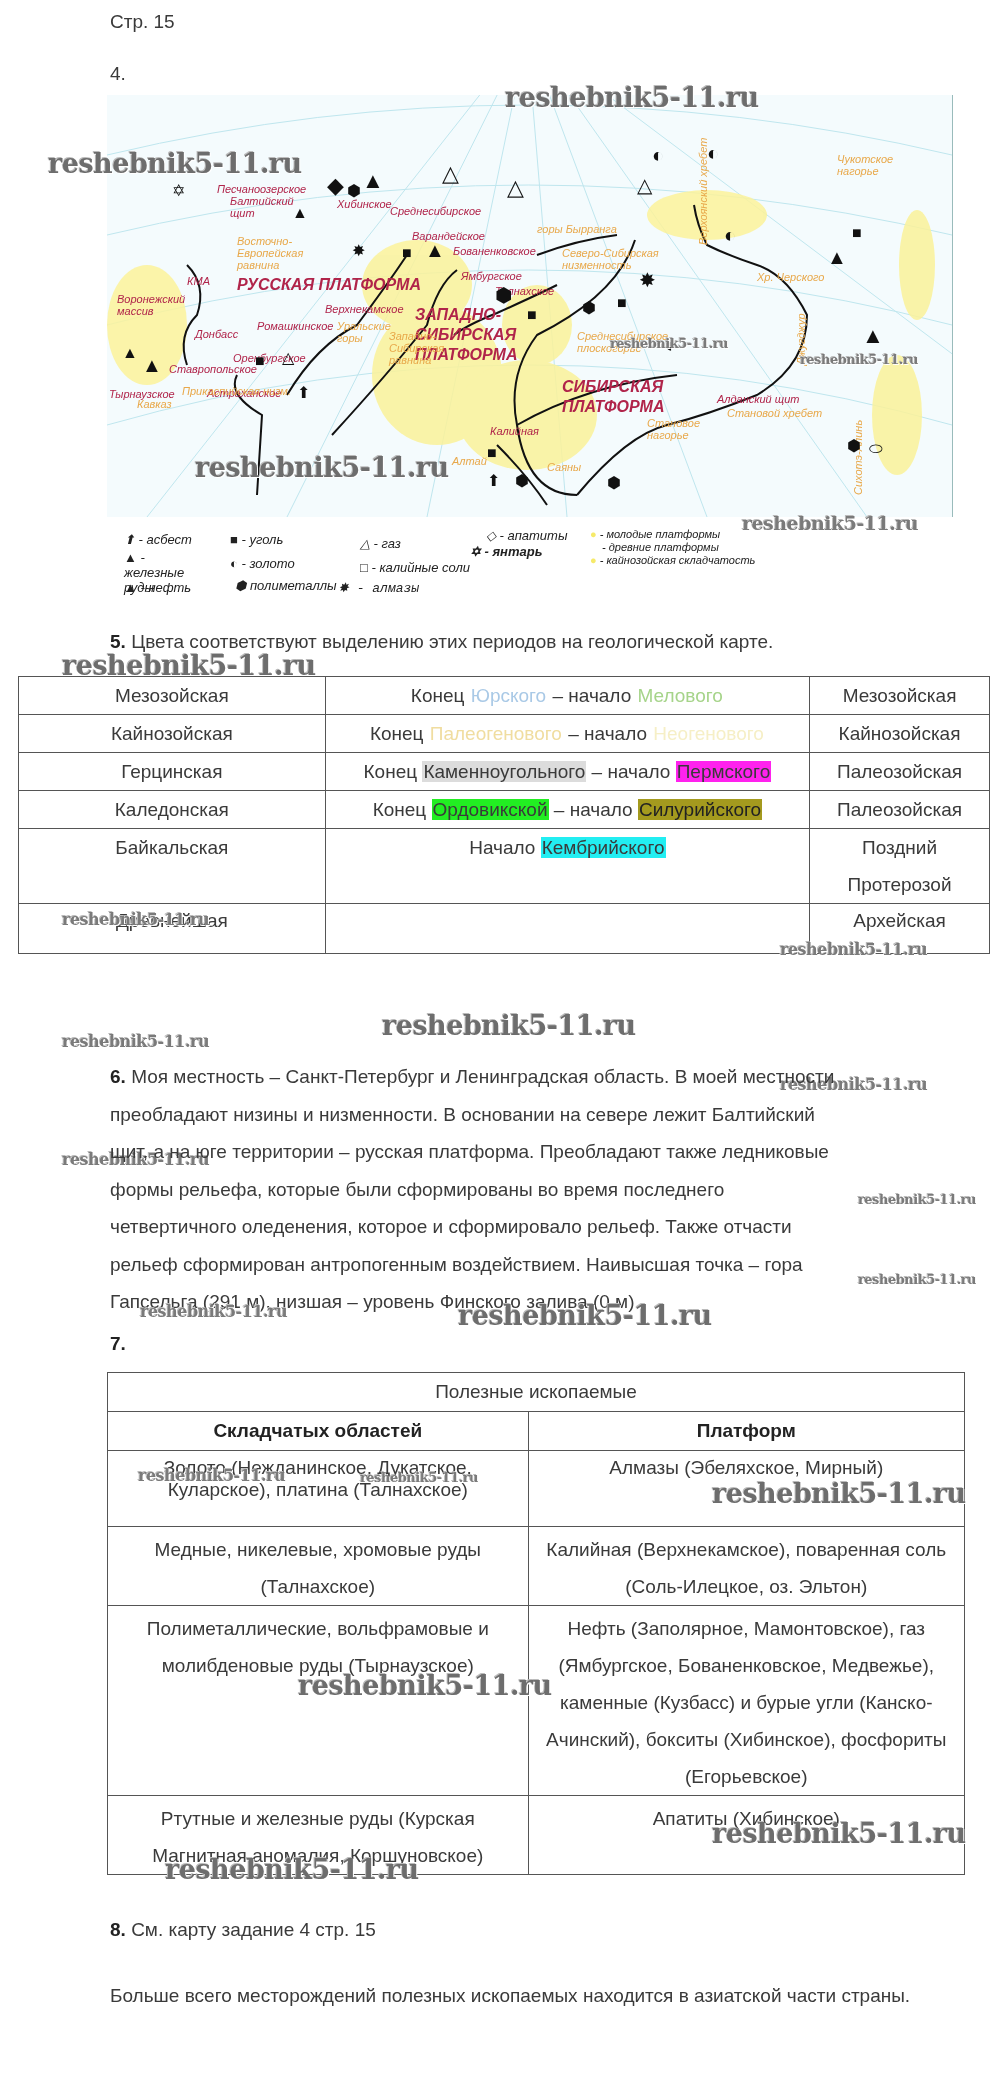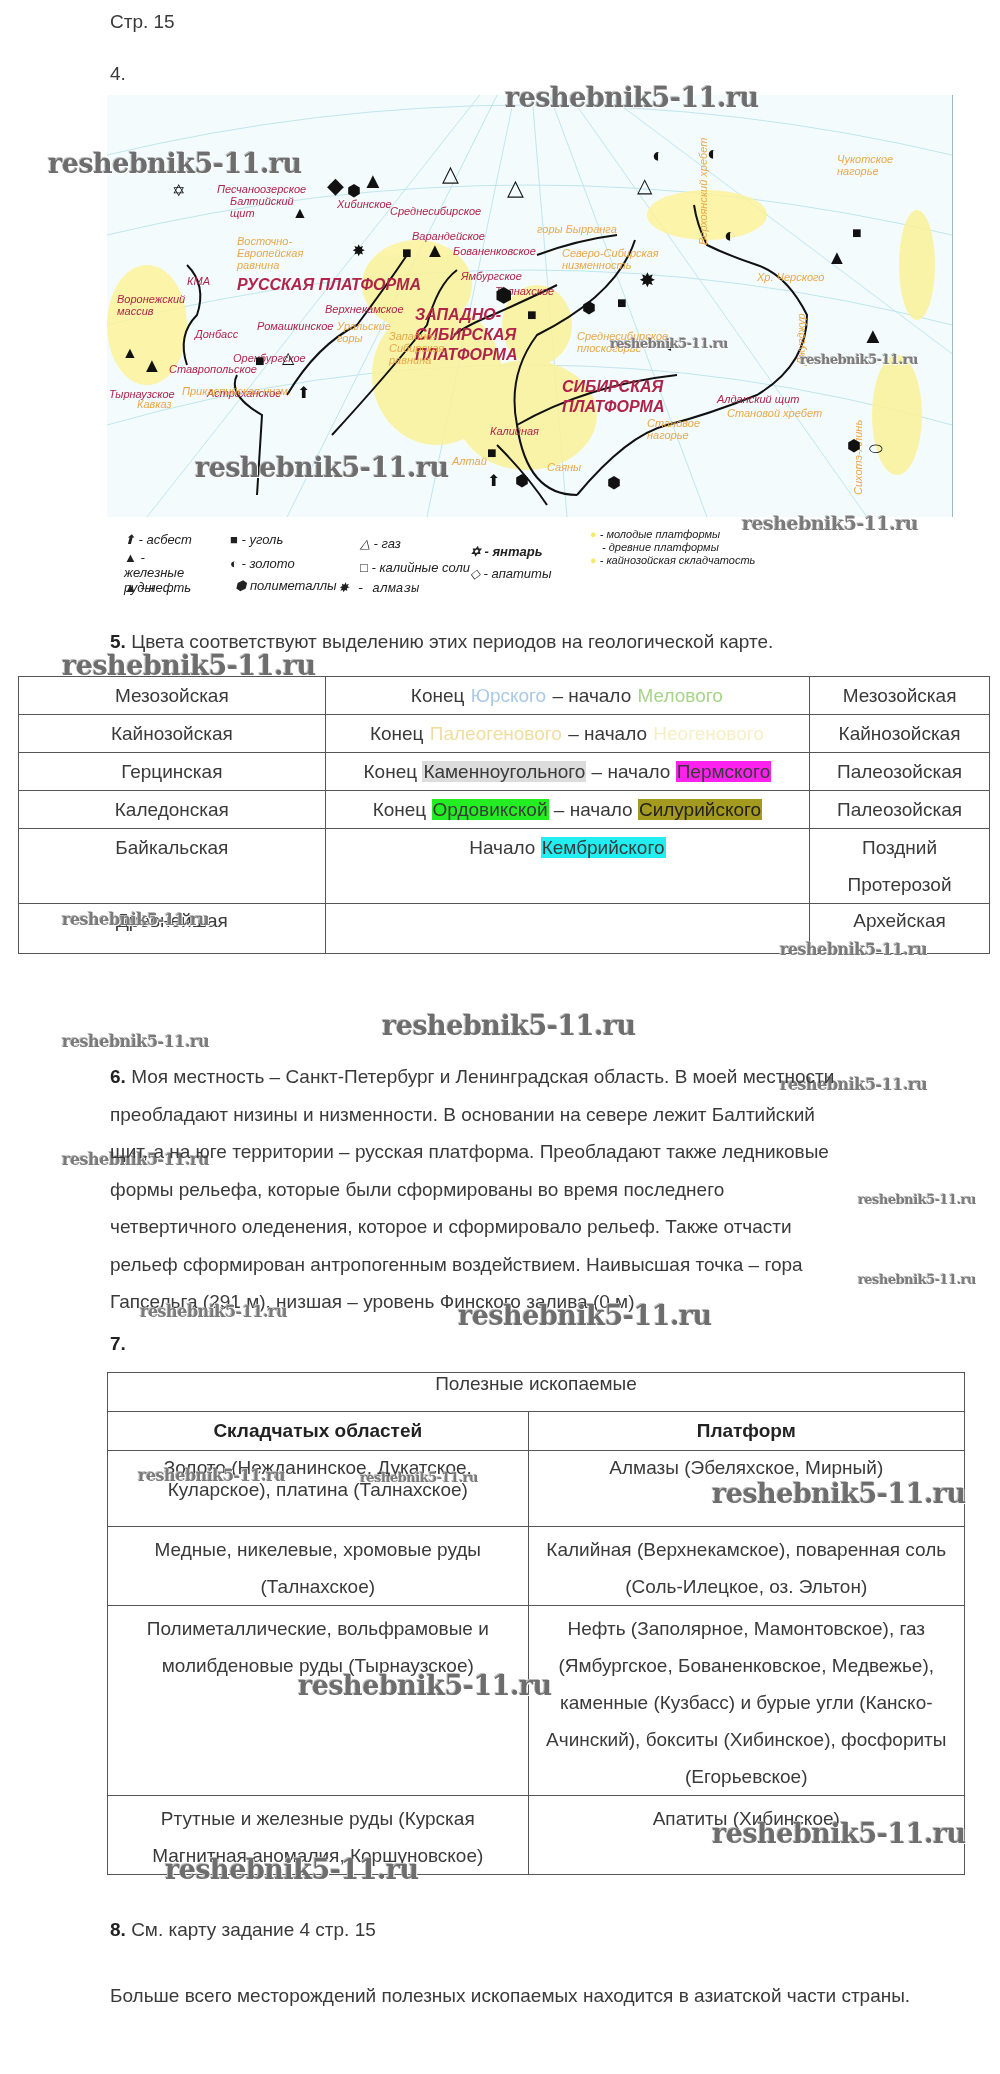--- a/index.html
+++ b/index.html
@@ -164,21 +164,21 @@
 <div class="legend">
   <div class="lg" style="left:4px;top:4px;"><span>⬆ </span><span>- асбест</span></div>
   <div class="lg" style="left:4px;top:22px;width:80px;white-space:normal;"><span>▲ </span><span>- железные руды</span></div>
   <div class="lg" style="left:4px;top:52px;"><span>▲ </span><span>- нефть</span></div>
   <div class="lg" style="left:110px;top:4px;"><span>■ </span><span>- уголь</span></div>
   <div class="lg" style="left:110px;top:28px;"><span>◐ </span><span>- золото</span></div>
   <div class="lg" style="left:115px;top:50px;"><span>⬢ </span><span>полиметаллы</span></div>
   <div class="lg" style="left:240px;top:8px;"><span>△ </span><span>- газ</span></div>
   <div class="lg" style="left:240px;top:32px;"><span>□ </span><span>- калийные соли</span></div>
   <div class="lg" style="left:218px;top:52px;font-family:Liberation Mono, monospace;"><span>✸ </span><span>- алмазы</span></div>
-  <div class="lg" style="left:350px;top:0px;margin-top:38px;"><span>◇ </span><span>- апатиты</span></div>
+  <div class="lg" style="left:366px;top:0px;"><span>◇ </span><span>- апатиты</span></div>
   <div class="lg" style="left:350px;top:16px;font-weight:bold;"><span>✡ </span><span>- янтарь</span></div>
   <div class="lg" style="left:470px;top:0px;font-size:11px;"><span style="color:#f6ea6a;">● </span><span>- молодые платформы</span></div>
   <div class="lg" style="left:482px;top:13px;font-size:11px;"><span>- древние платформы</span></div>
   <div class="lg" style="left:470px;top:26px;font-size:11px;"><span style="color:#f6ea6a;">● </span><span>- кайнозойская складчатость</span></div>
 </div>
 
 <div class="abs txt" style="left:110px;top:632px;"><span class="bold">5.</span> <span>Цвета соответствуют выделению этих периодов на геологической карте.</span></div>
 <div class="wm big" style="left:62px;top:650px;">reshebnik5-11.ru</div>
 
 <table style="left:18px;top:676px;width:972px;">
@@ -244,21 +244,21 @@
 
 <div class="abs txt bold" style="left:110px;top:1334px;">7.</div>
 
 <table style="left:107px;top:1372px;width:858px;">
   <colgroup>
       <col style="width:421px">
       <col style="width:437px">
     </colgroup>
   <tbody>
       <tr style="height:39px;">
-    <td colspan="2" style="">Полезные ископаемые</td>
+    <td colspan="2" style="padding-top:8px;">Полезные ископаемые</td>
   </tr>
   <tr style="height:39px;">
     <th style="padding-top:8px;">Складчатых областей</th>
     <th style="padding-top:8px;">Платформ</th>
   </tr>
   <tr style="height:76px;">
     <td style="padding:6px 18px 0;line-height:22px;">Золото (Нежданинское, Дукатское, Куларское), платина (Талнахское)</td>
     <td style="padding:6px 10px 0;line-height:22px;">Алмазы (Эбеляхское, Мирный)</td>
   </tr>
   <tr style="height:76px;">

